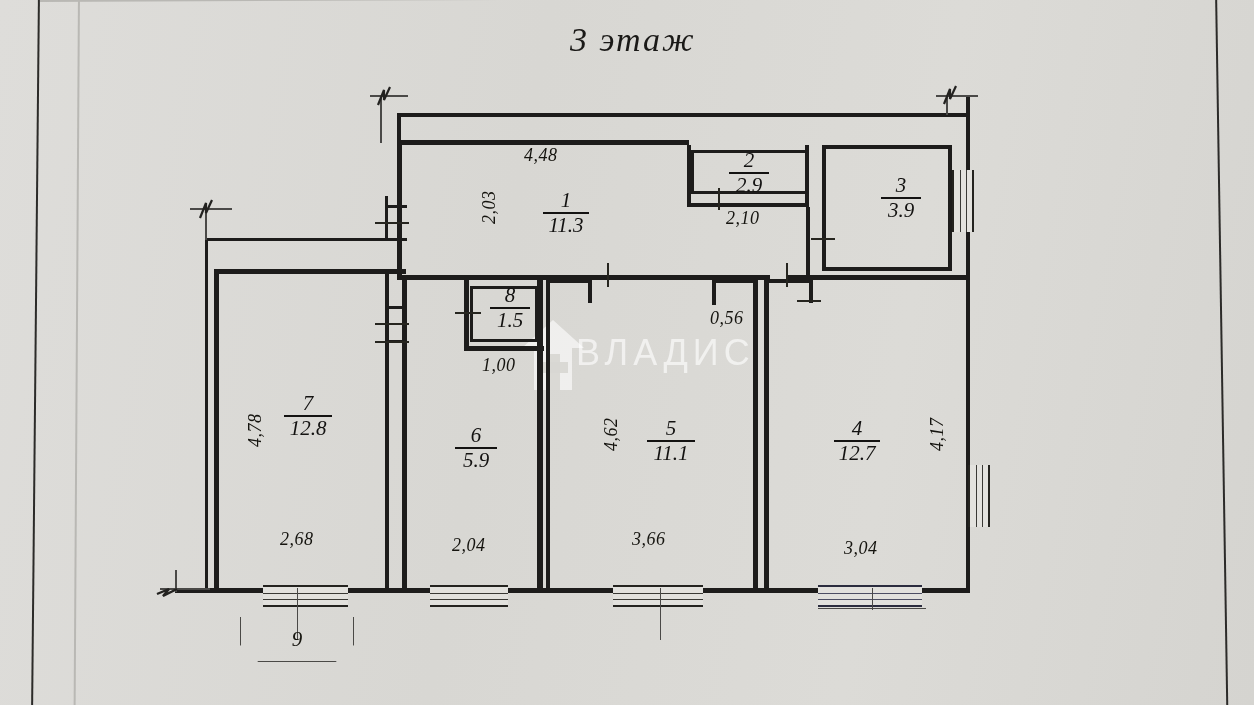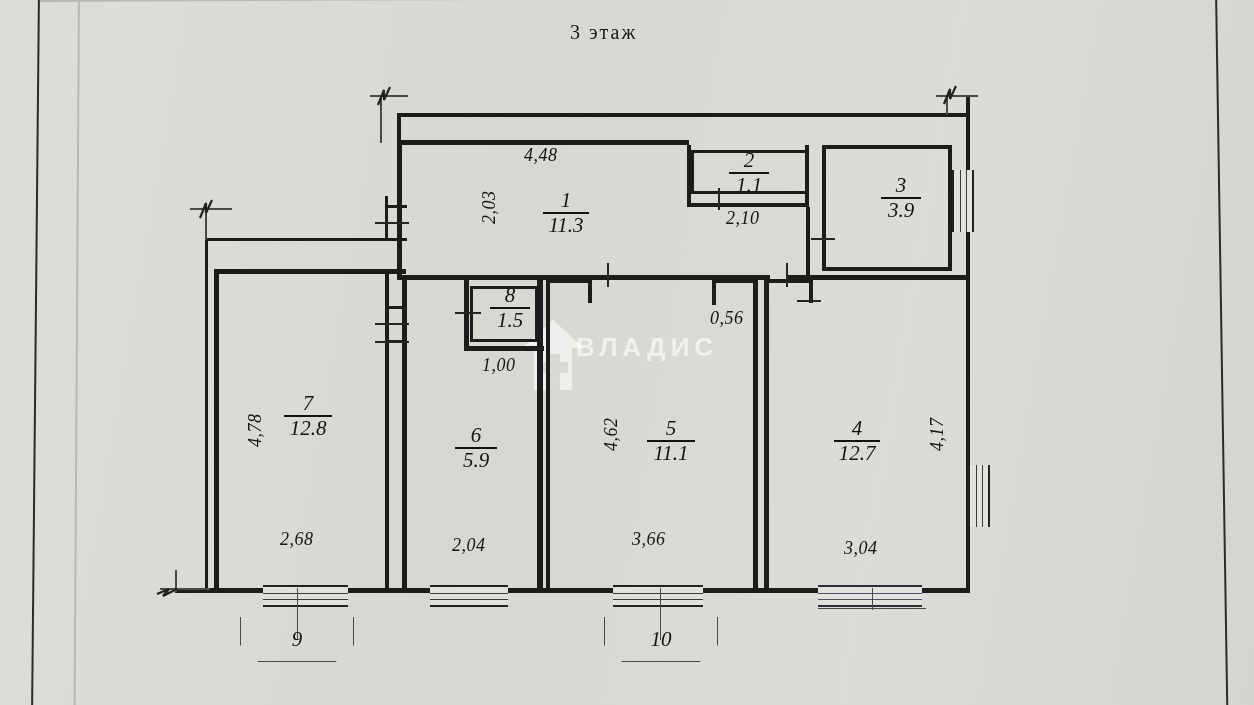--- a/index.html
+++ b/index.html
@@ -23,22 +23,22 @@
   .room-num{position:absolute;text-align:center;font-family:"Liberation Serif",serif;
             font-style:italic;color:#131211;line-height:1.02;}
   .room-num .n{display:block;font-size:21px;}
   .room-num .bar{display:block;height:2px;background:#131211;margin:1px auto 1px auto;}
   .room-num .a{display:block;font-size:21px;}
 
   .dim{position:absolute;font-family:"Liberation Serif",serif;font-style:italic;
        font-size:18px;color:#15140f;white-space:nowrap;letter-spacing:.5px;}
   .dim.vert{transform:rotate(-90deg);transform-origin:left top;}
 
-  .title{position:absolute;font-family:"Liberation Serif",serif;
-         font-size:20px;color:#1a1917;letter-spacing:2px;}
+  .title{position:absolute;font-family:"Liberation Serif",serif;font-style:italic;
+         font-size:34px;color:#1a1917;letter-spacing:2px;}
 
   
   .win-h{position:absolute;background:#e2e1dd;border-top:2px solid #24231f;
          border-bottom:2px solid #24231f;}
   .win-h:before,.win-h:after{content:"";position:absolute;left:0;right:0;height:1.5px;
          background:#3a3935;}
   .win-h:before{top:33%}.win-h:after{top:66%}
   .win-h.blue{border-color:#2b2c3e;}
   .win-h.blue:before,.win-h.blue:after{background:#4c4d63;}
 
@@ -53,21 +53,21 @@
   .callout{position:absolute;border:1.5px solid #4a4946;background:transparent;
     display:flex;align-items:center;justify-content:center;
     font-family:"Liberation Serif",serif;font-style:italic;font-size:21px;color:#16150f;
     clip-path:polygon(0 0,100% 0,100% 62%,84% 100%,16% 100%,0 62%);
     border-top:none;}
 
   
   .brk{position:absolute;width:30px;height:18px;}
 
   .wm{position:absolute;color:rgba(255,255,255,.62);
-      font-family:"Liberation Sans",sans-serif;font-weight:700;font-size:26px;
+      font-family:"Liberation Sans",sans-serif;font-weight:400;font-size:36px;
       letter-spacing:5px;user-select:none;}
   .wm-logo{position:absolute;}
 </style>
 </head>
 <body>
 
 <div id="stage">
 
   <div class="paper-edge" style="left:38px;top:-10px;width:2px;height:730px;transform:rotate(0.55deg);"></div>
   <div class="paper-edge faint" style="left:78px;top:-10px;width:1.5px;height:730px;transform:rotate(0.35deg);"></div>
@@ -201,21 +201,21 @@
 
   <div class="room-num" style="left:540px;top:190px;width:52px;">
     <span class="n">1</span>
     <span class="bar" style="width:46px;"></span>
     <span class="a">11.3</span>
   </div>
 
   <div class="room-num" style="left:726px;top:150px;width:46px;">
     <span class="n">2</span>
     <span class="bar" style="width:40px;"></span>
-    <span class="a">1.1</span>
+    <span class="a">2.9</span>
   </div>
 
   <div class="room-num" style="left:878px;top:175px;width:46px;">
     <span class="n">3</span>
     <span class="bar" style="width:40px;"></span>
     <span class="a">3.9</span>
   </div>
 
   <div class="room-num" style="left:831px;top:418px;width:52px;">
     <span class="n">4</span>
@@ -259,20 +259,17 @@
   <div class="dim" style="left:632px;top:529px;">3,66</div>
   <div class="dim" style="left:844px;top:538px;">3,04</div>
   <div class="dim vert" style="left:927px;top:451px;">4,17</div>
 
   <div class="dimline" style="left:297px;top:588px;width:1.4px;height:52px;"></div>
   <div class="callout" style="left:240px;top:617px;width:112px;height:44px;">
     <span>9</span>
   </div>
 
   <div class="dimline" style="left:660px;top:588px;width:1.4px;height:52px;"></div>
-  <div class="callout" style="left:604px;top:617px;width:112px;height:44px;">
-    <span>10</span>
-  </div>
 
   <div class="dimline" style="left:872px;top:588px;width:1.4px;height:22px;"></div>
   <div class="dimline" style="left:818px;top:608px;width:108px;height:1.4px;"></div>
 
 </div>
 
 </body></html>

